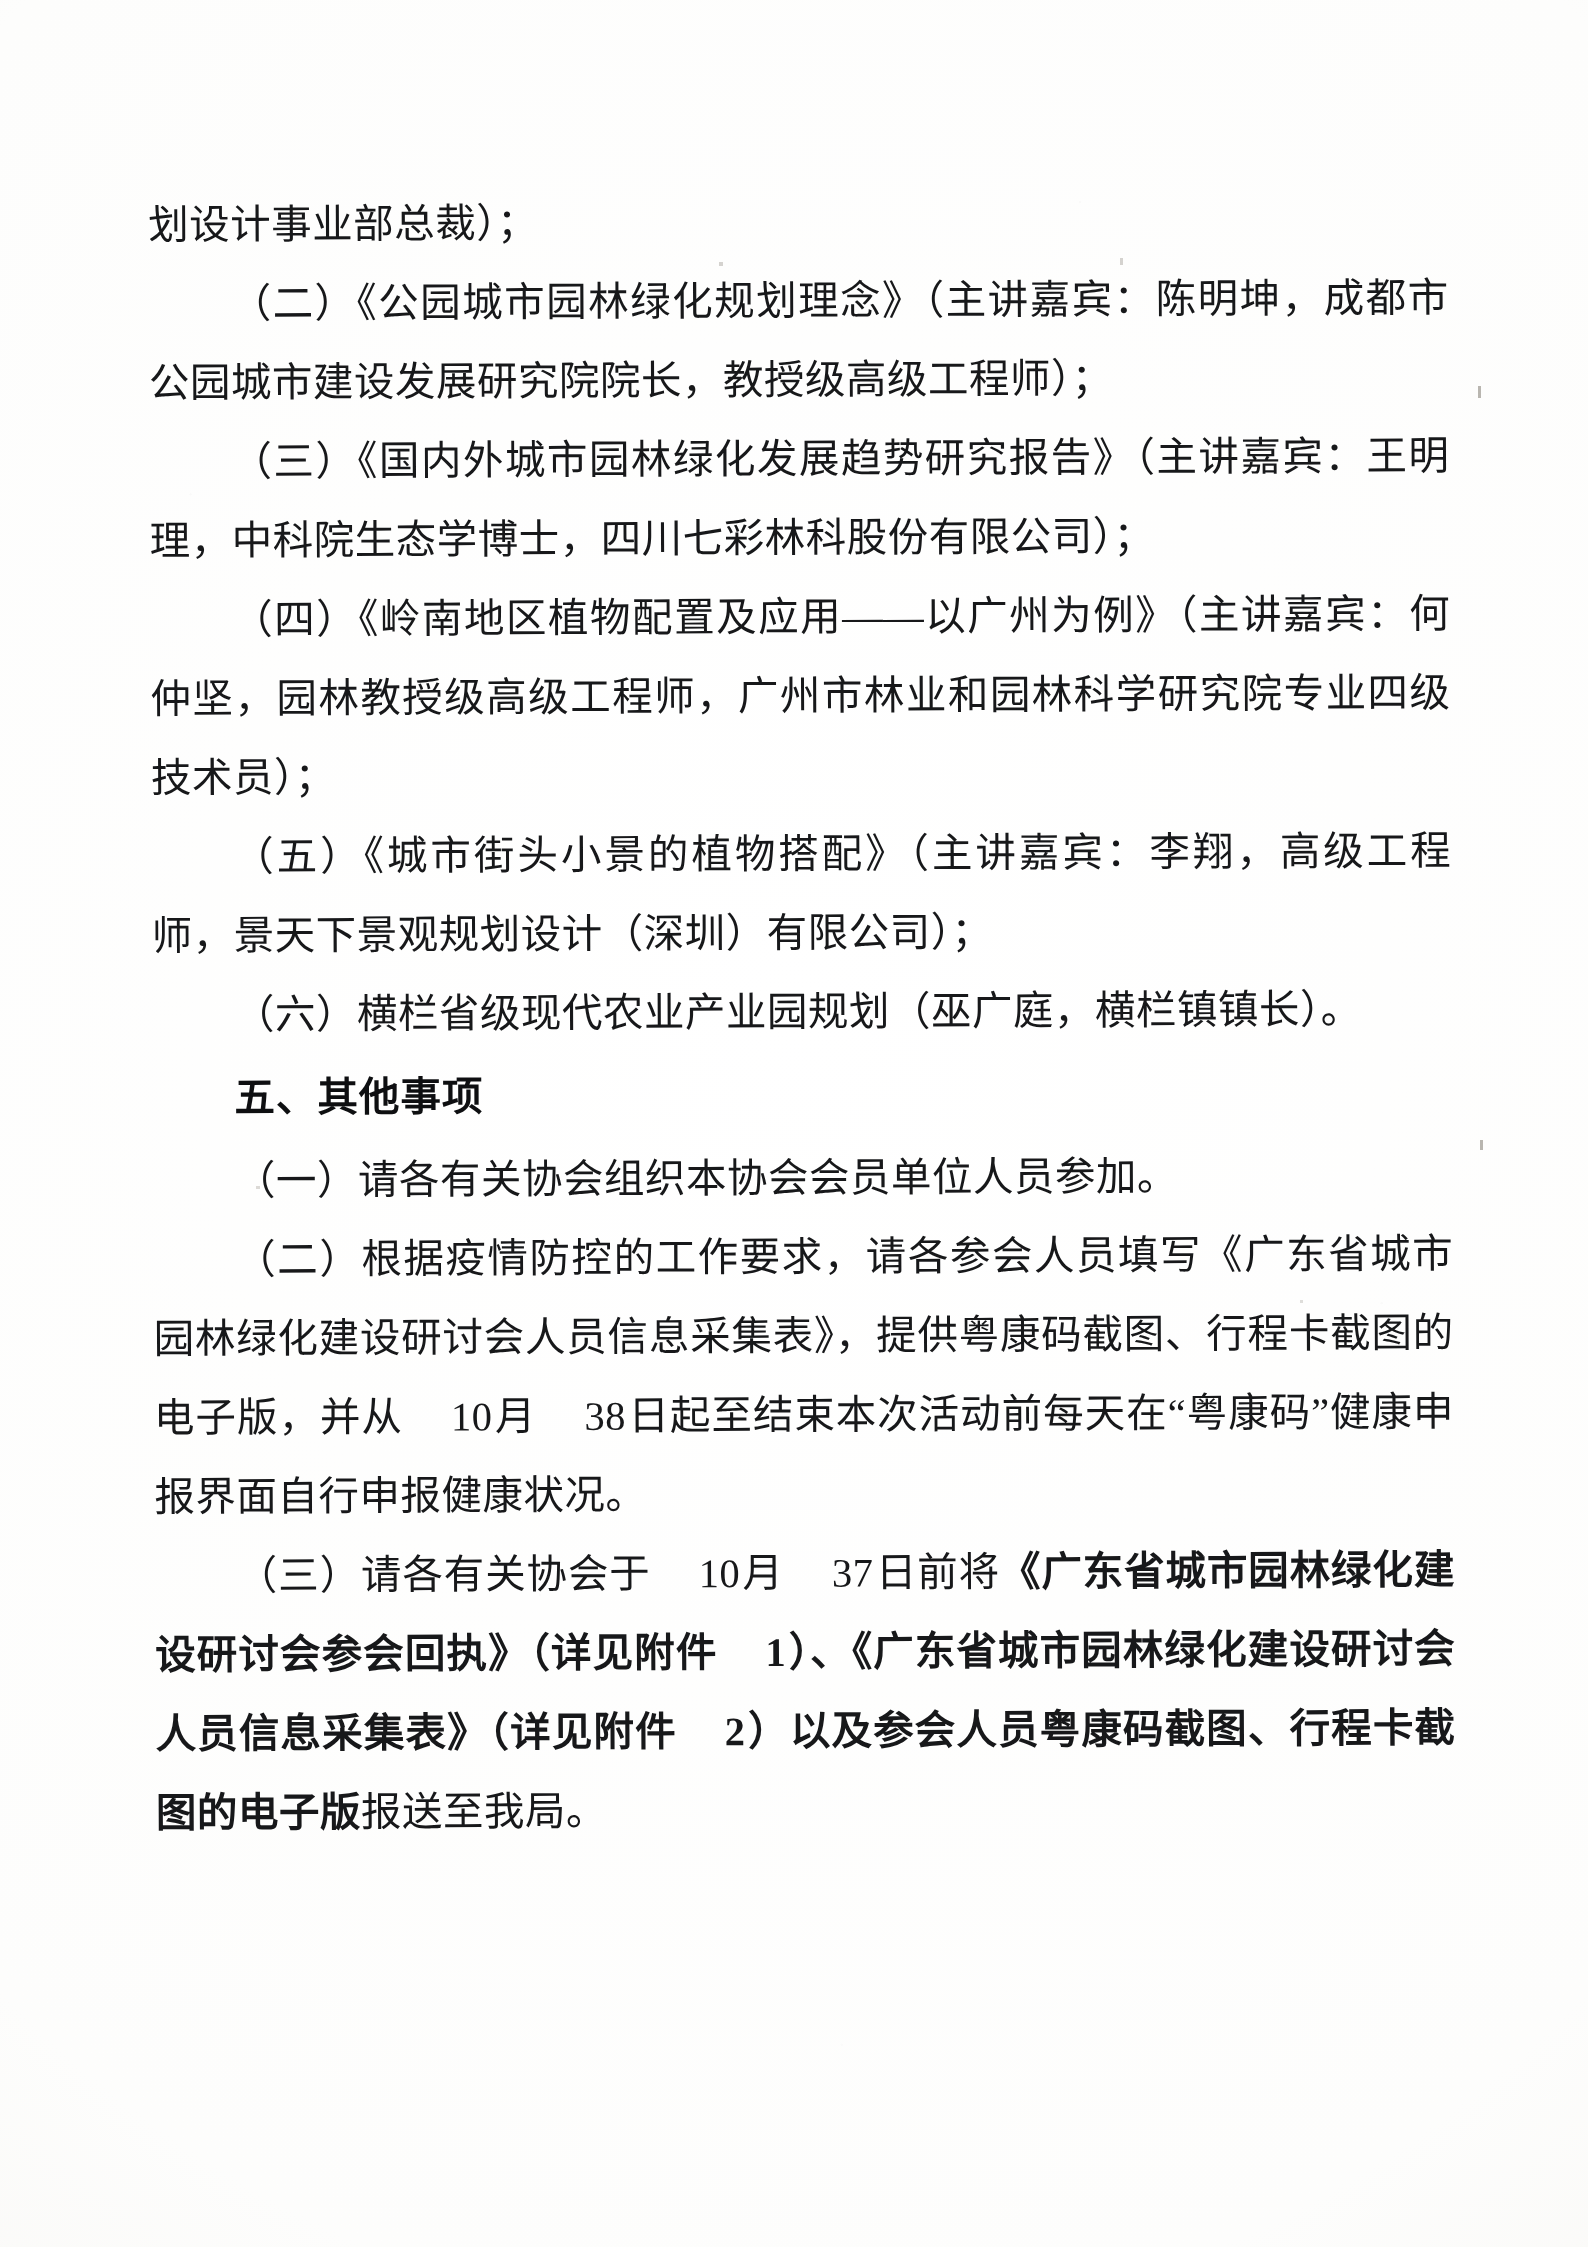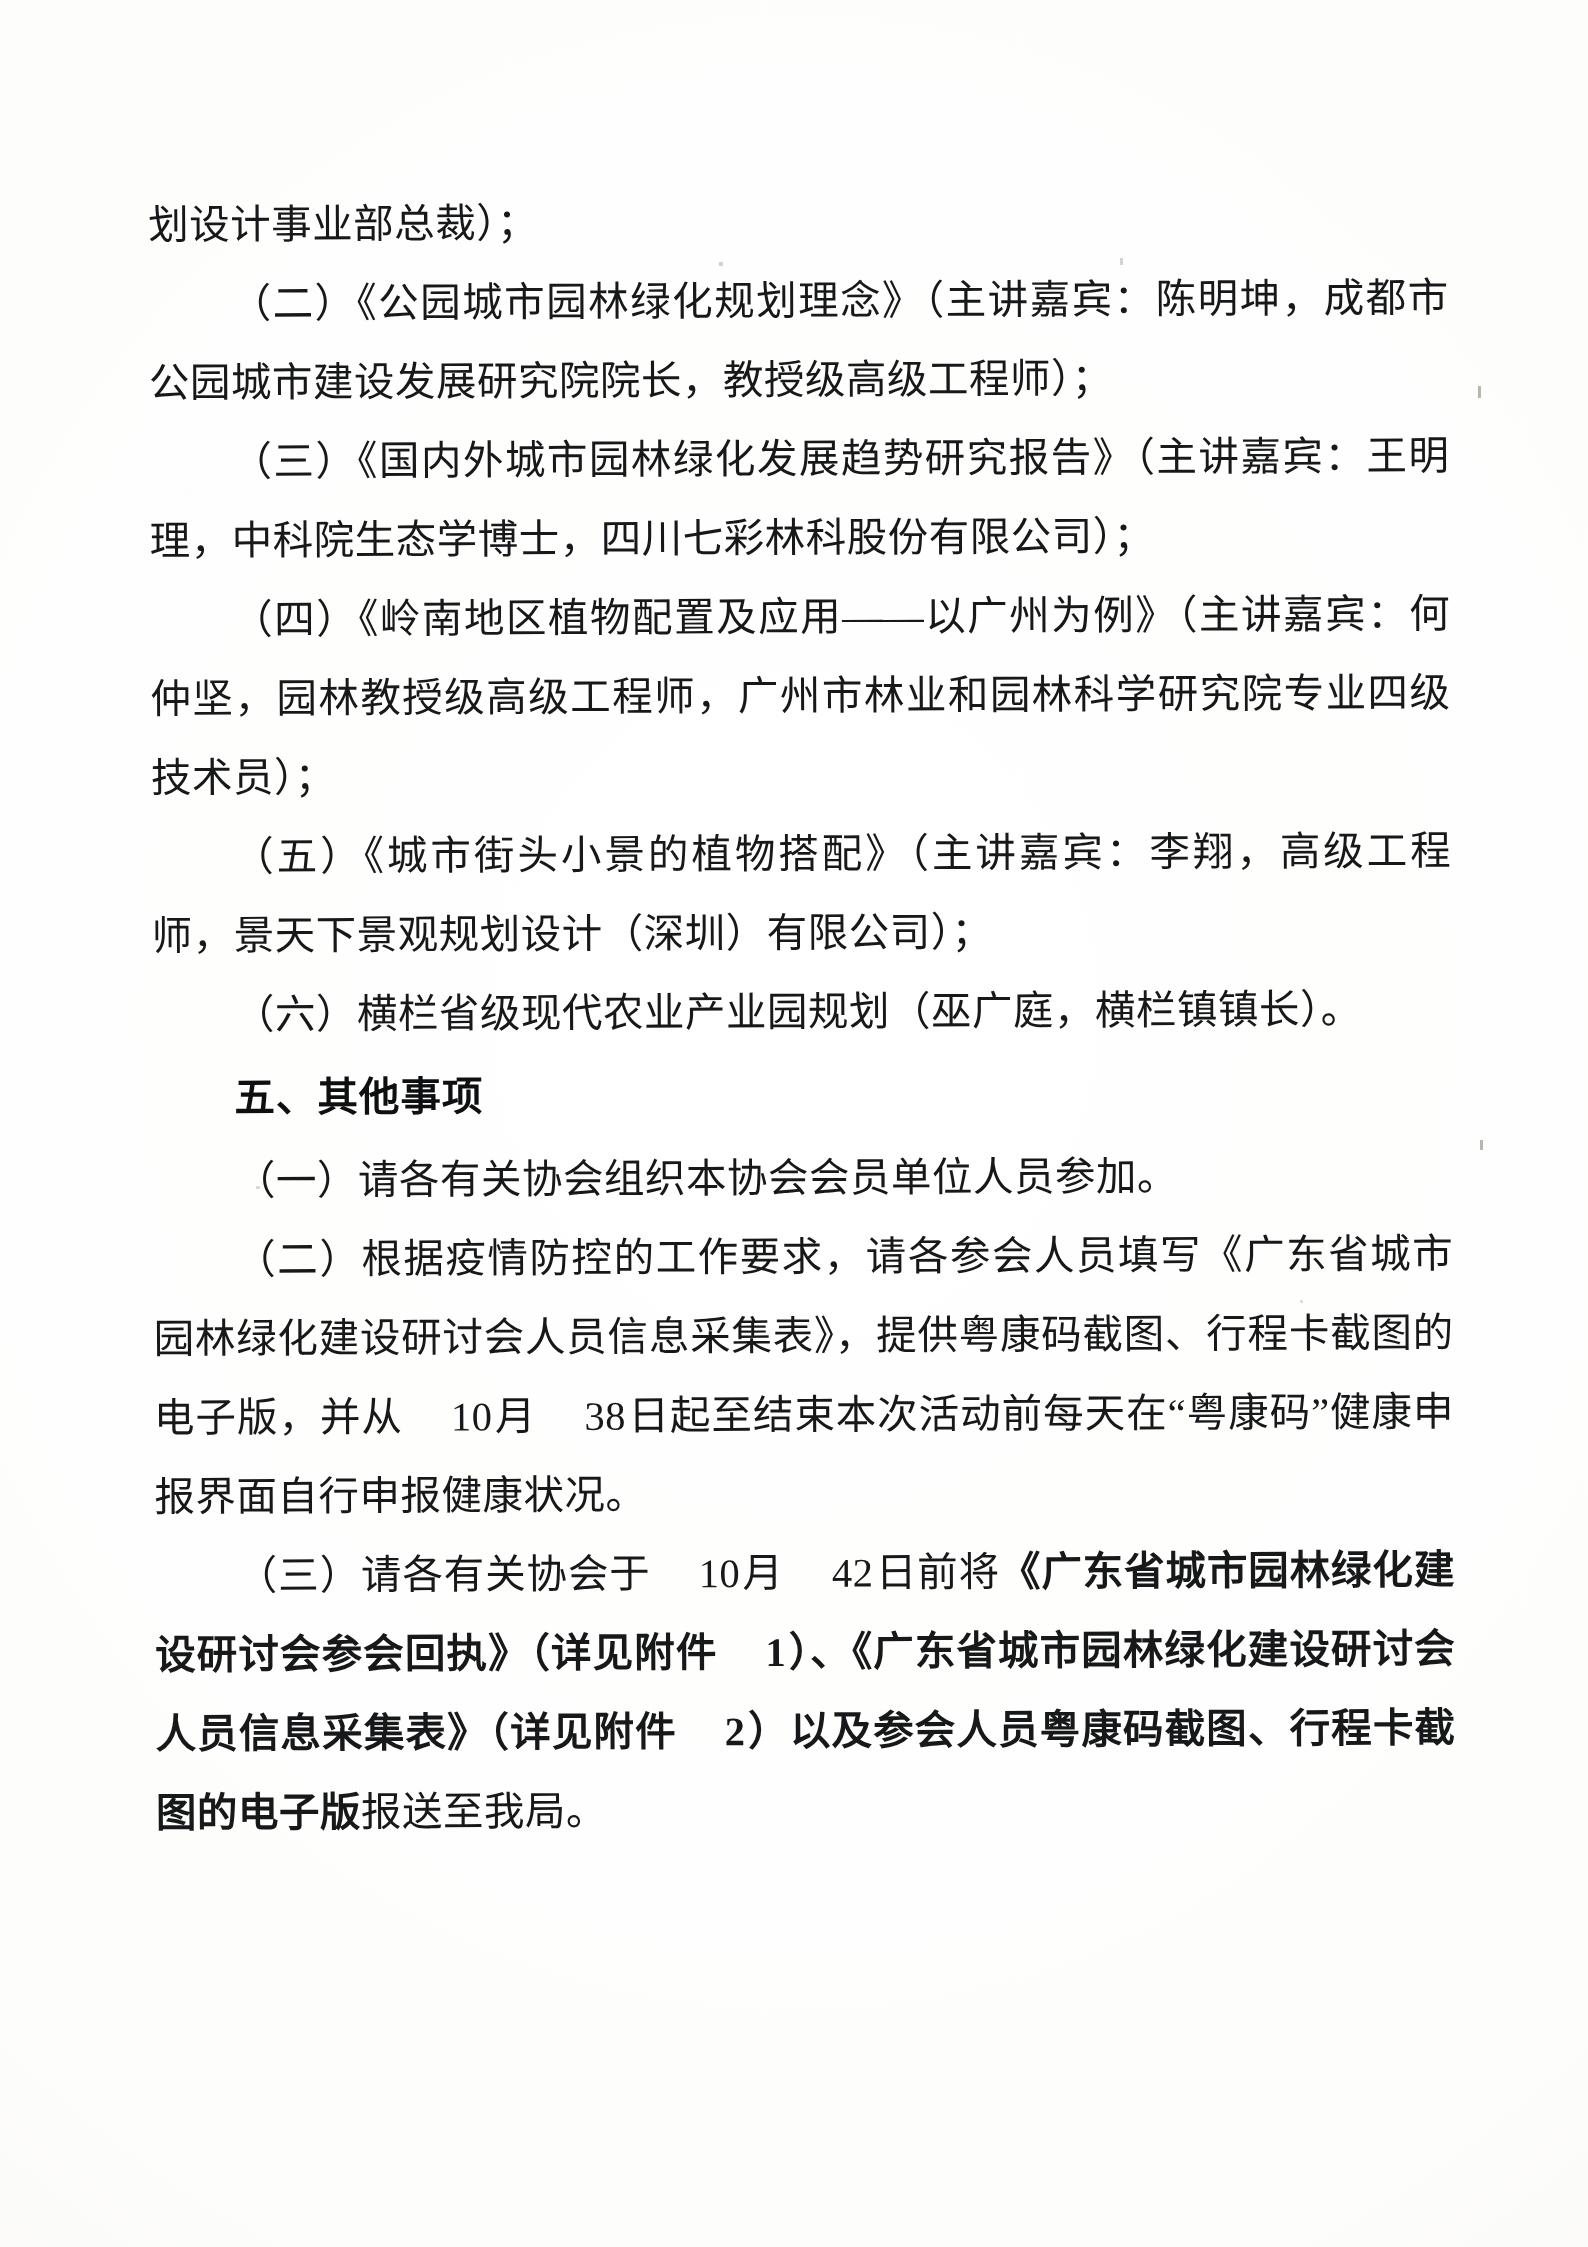--- a/index.html
+++ b/index.html
@@ -122,16 +122,16 @@
     <div class="gap-sm"></div>
 
     <p class="heading">五、其他事项</p>
 
     <div class="gap-sm"></div>
 
     <p class="para indent">（一）请各有关协会组织本协会会员单位人员参加。</p>
 
     <p class="para indent"><span>（二）根据疫情防控的工作要求，请各参会人员填写《广东省城市园林绿化建设研讨会人员信息采集表》，提供粤康码截图、行程卡截图的电子版，并从</span><span class="num">10</span><span>月</span><span class="num">38</span><span>日起至结束本次活动前每天在“粤康码”健康申报界面自行申报健康状况。</span></p>
 
-    <p class="para indent"><span>（三）请各有关协会于</span><span class="num">10</span><span>月</span><span class="num">42</span><span>日前将</span><span class="strong">《广东省城市园林绿化建设研讨会参会回执》（详见附件</span><span class="strong num">1</span><span class="strong">）、《广东省城市园林绿化建设研讨会人员信息采集表》（详见附件</span><span class="strong num">2</span><span class="strong">）以及参会人员粤康码截图、行程卡截图的电子版</span><span>报送至我局。</span></p>
+    <p class="para indent"><span>（三）请各有关协会于</span><span class="num">10</span><span>月</span><span class="num">37</span><span>日前将</span><span class="strong">《广东省城市园林绿化建设研讨会参会回执》（详见附件</span><span class="strong num">1</span><span class="strong">）、《广东省城市园林绿化建设研讨会人员信息采集表》（详见附件</span><span class="strong num">2</span><span class="strong">）以及参会人员粤康码截图、行程卡截图的电子版</span><span>报送至我局。</span></p>
 
   </div>
 </div>
 
 </body></html>

